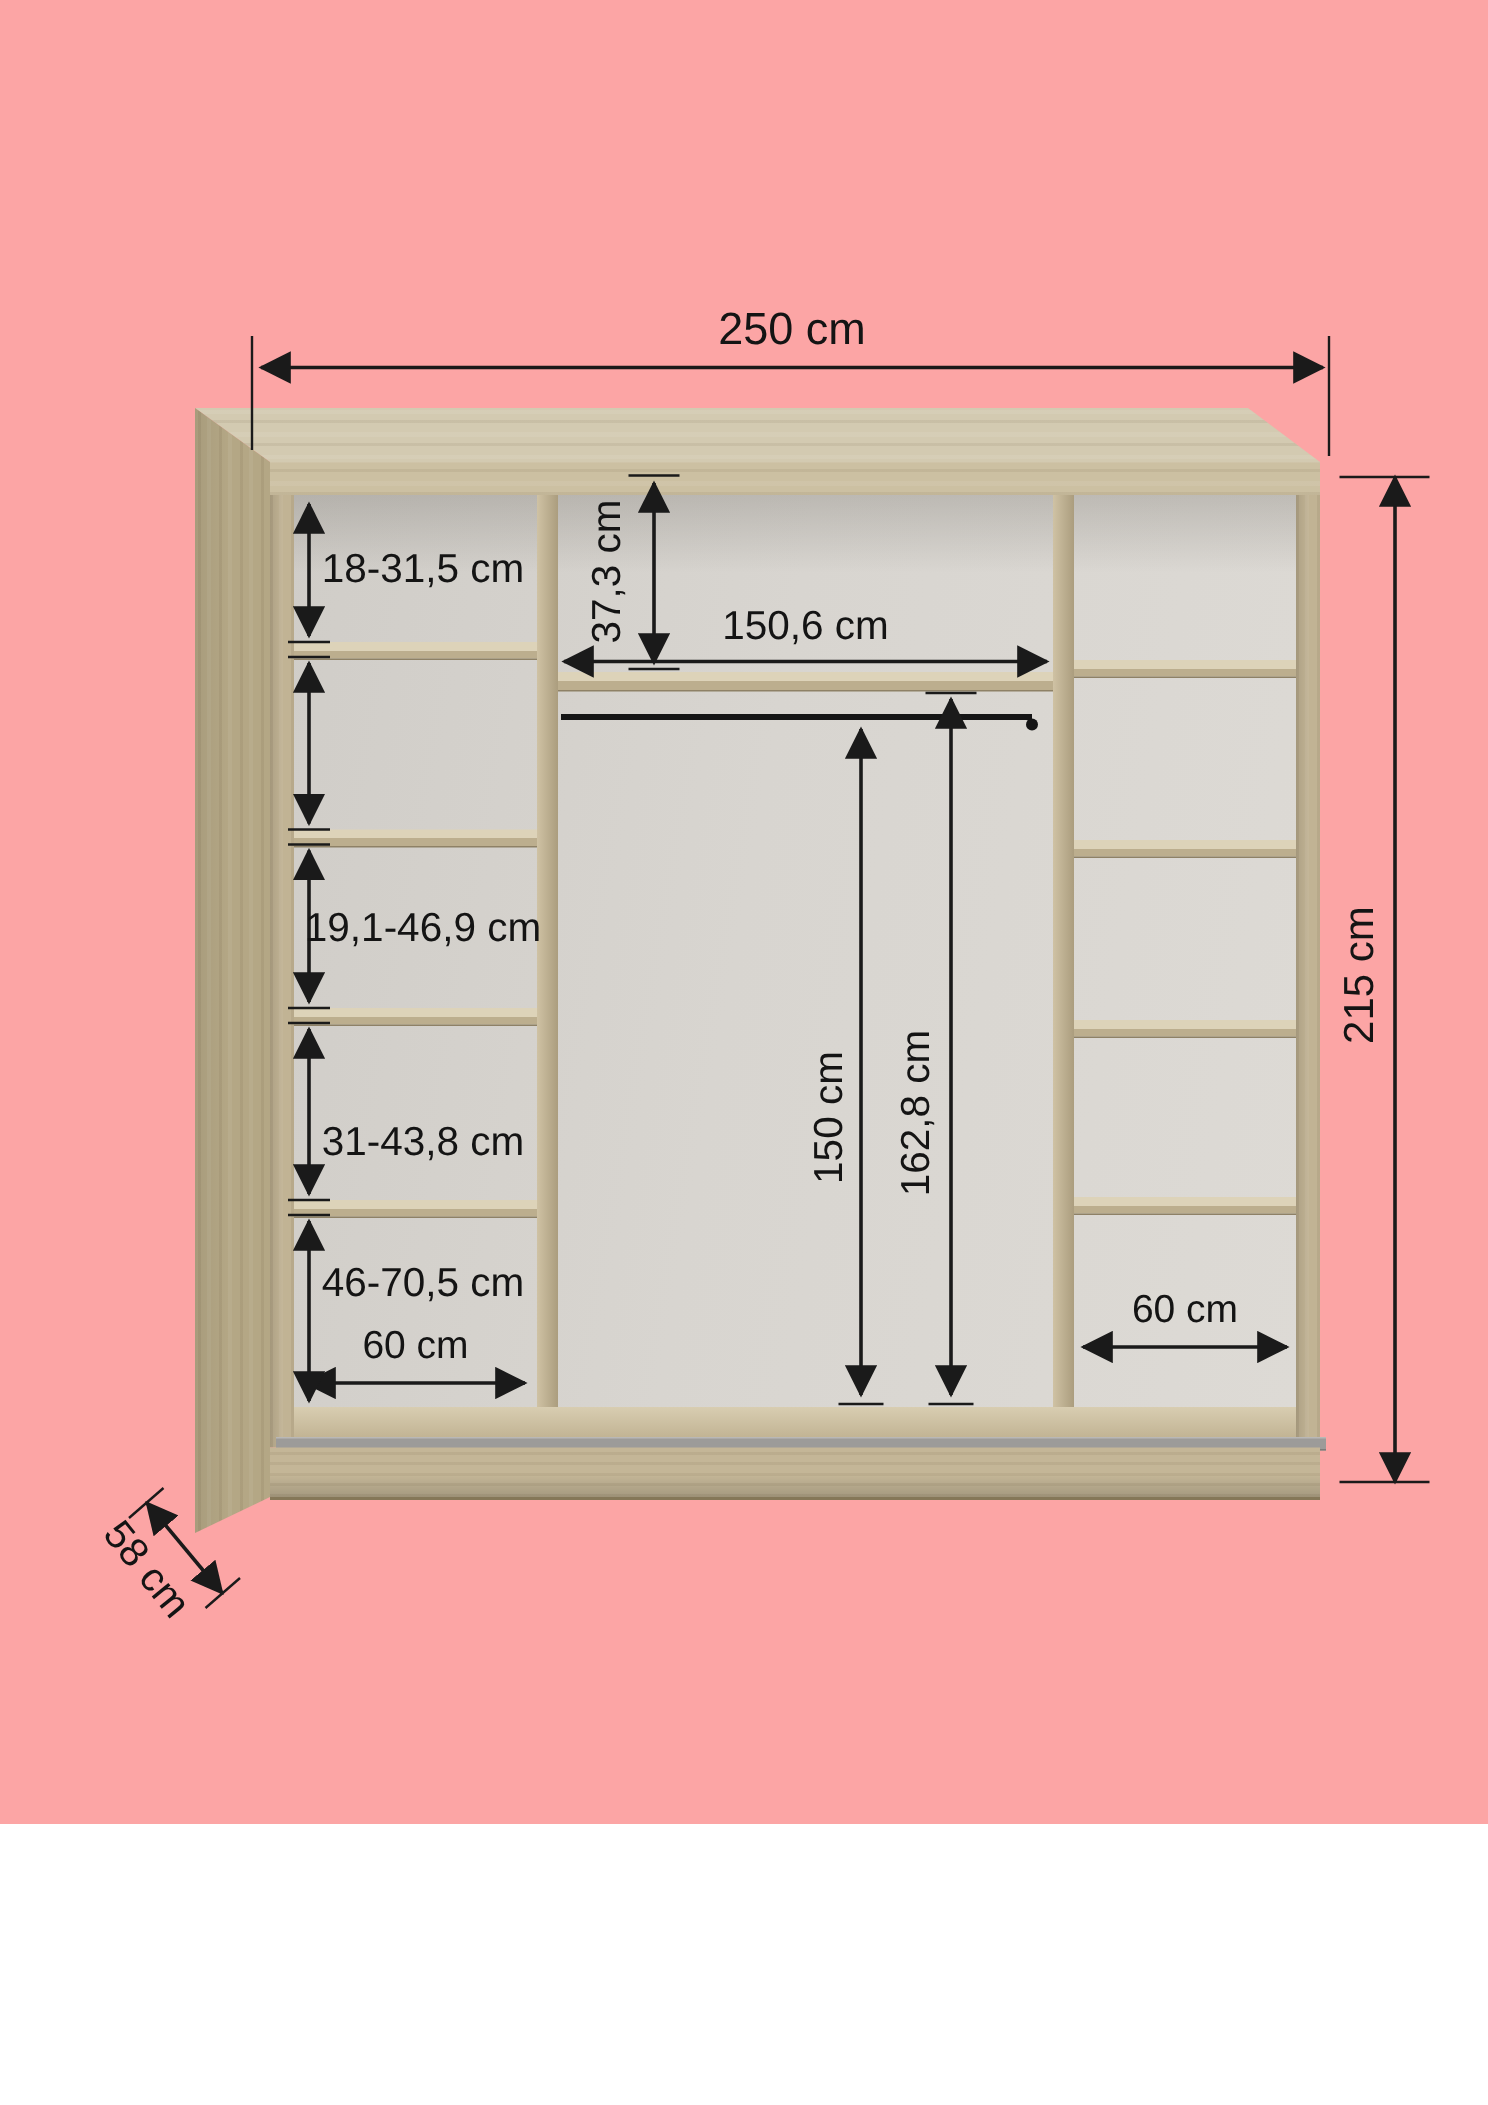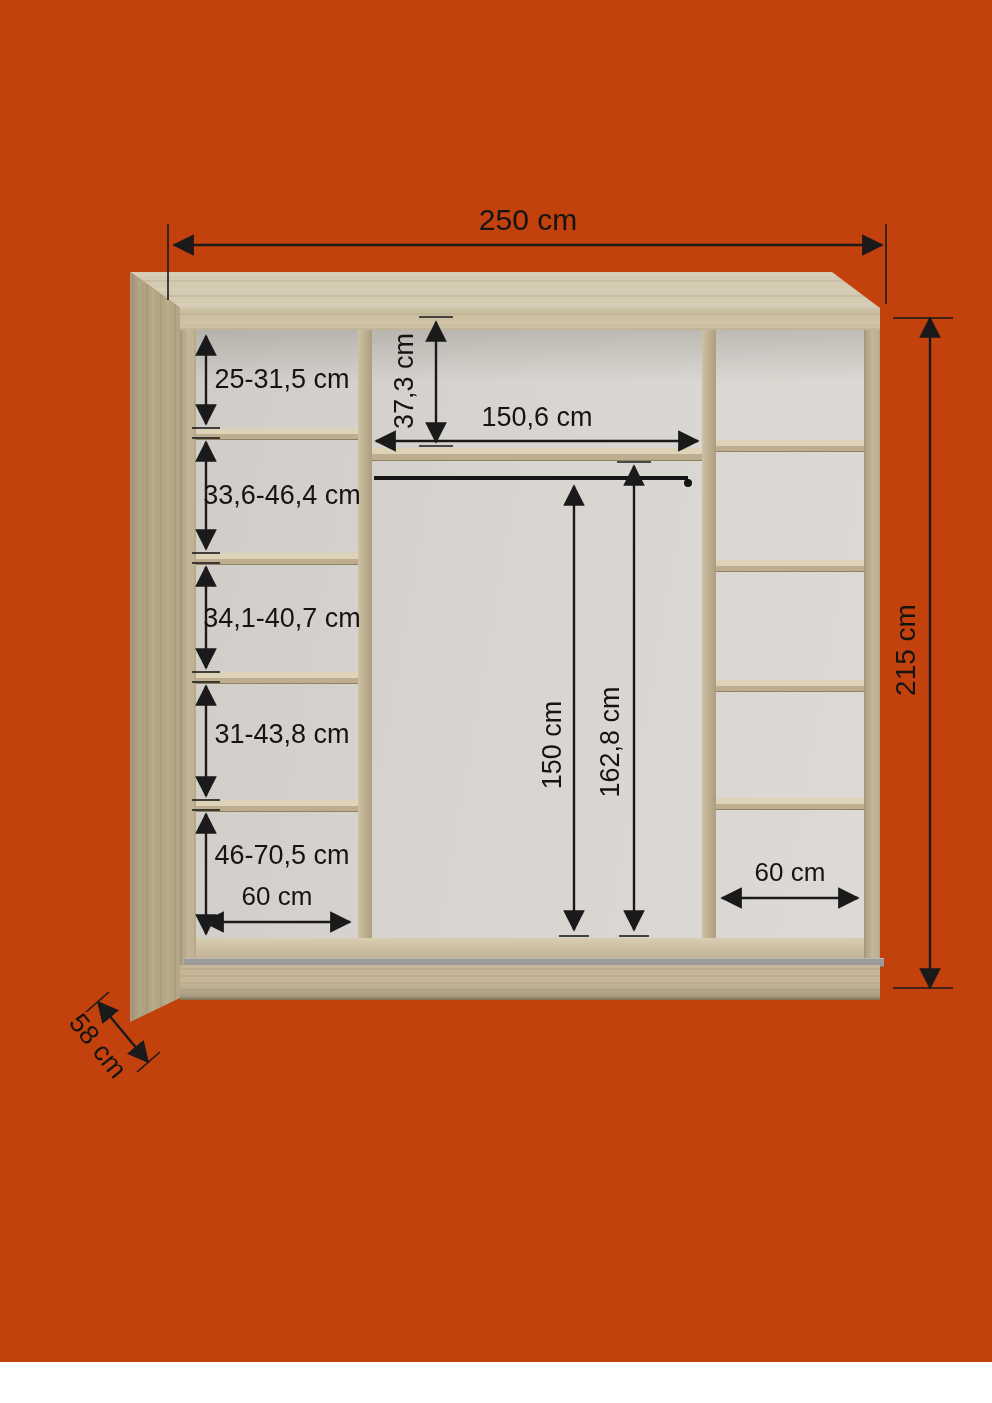--- a/index.html
+++ b/index.html
@@ -1,17 +1,17 @@
 <!DOCTYPE html>
 <html><head>
 <meta charset="utf-8">
 <style>
   html,body{margin:0;padding:0;background:#ffffff;}
   #canvas{
-    position:relative;width:992px;height:1362px;background:#c2410c;overflow:hidden;
+    position:relative;width:992px;height:1216px;background:#fca5a5;overflow:hidden;
     font-family:"Liberation Sans", sans-serif;color:#141414;
   }
   .abs{position:absolute;}
   
   .wood-v{
     background-color:#c1b394;
     background-image:
       linear-gradient(90deg, rgba(0,0,0,.10), rgba(0,0,0,0) 55%),
       repeating-linear-gradient(90deg, rgba(96,78,50,.10) 0 2px, rgba(0,0,0,0) 2px 6px, rgba(255,255,255,.06) 6px 9px, rgba(0,0,0,0) 9px 14px);
   }
@@ -155,24 +155,23 @@
       </g>
     </g>
   </svg>
 
   <div class="dim big lbl" style="left:428px;top:205px;width:200px;">250 cm</div>
 
   <div class="dim lbl rot-ccw" style="left:826px;top:635px;width:160px;font-size:28px;">215 cm</div>
 
   <div class="dim lbl rot-depth" style="left:38px;top:1031px;width:120px;">58 cm</div>
 
-  <div class="dim lbl" style="left:177px;top:364px;width:210px;">25-31,5 cm</div>
-  <div class="dim lbl" style="left:177px;top:480px;width:210px;">33,6-46,4 cm</div>
-  <div class="dim lbl" style="left:177px;top:603px;width:210px;">34,1-40,7 cm</div>
-  <div class="dim lbl" style="left:177px;top:719px;width:210px;">31-43,8 cm</div>
+  <div class="dim lbl" style="left:177px;top:364px;width:210px;">18-31,5 cm</div>
+  <div class="dim lbl" style="left:177px;top:603px;width:210px;">19,1-46,9 cm</div>
+  <div class="dim lbl" style="left:177px;top:746px;width:210px;">31-43,8 cm</div>
   <div class="dim lbl" style="left:177px;top:840px;width:210px;">46-70,5 cm</div>
 
   <div class="dim small lbl" style="left:197px;top:881px;width:160px;">60 cm</div>
 
   <div class="dim lbl" style="left:437px;top:402px;width:200px;">150,6 cm</div>
 
   <div class="dim lbl rot-ccw" style="left:324px;top:366px;width:160px;">37,3 cm</div>
 
   <div class="dim lbl rot-ccw" style="left:472px;top:730px;width:160px;">150 cm</div>
 

